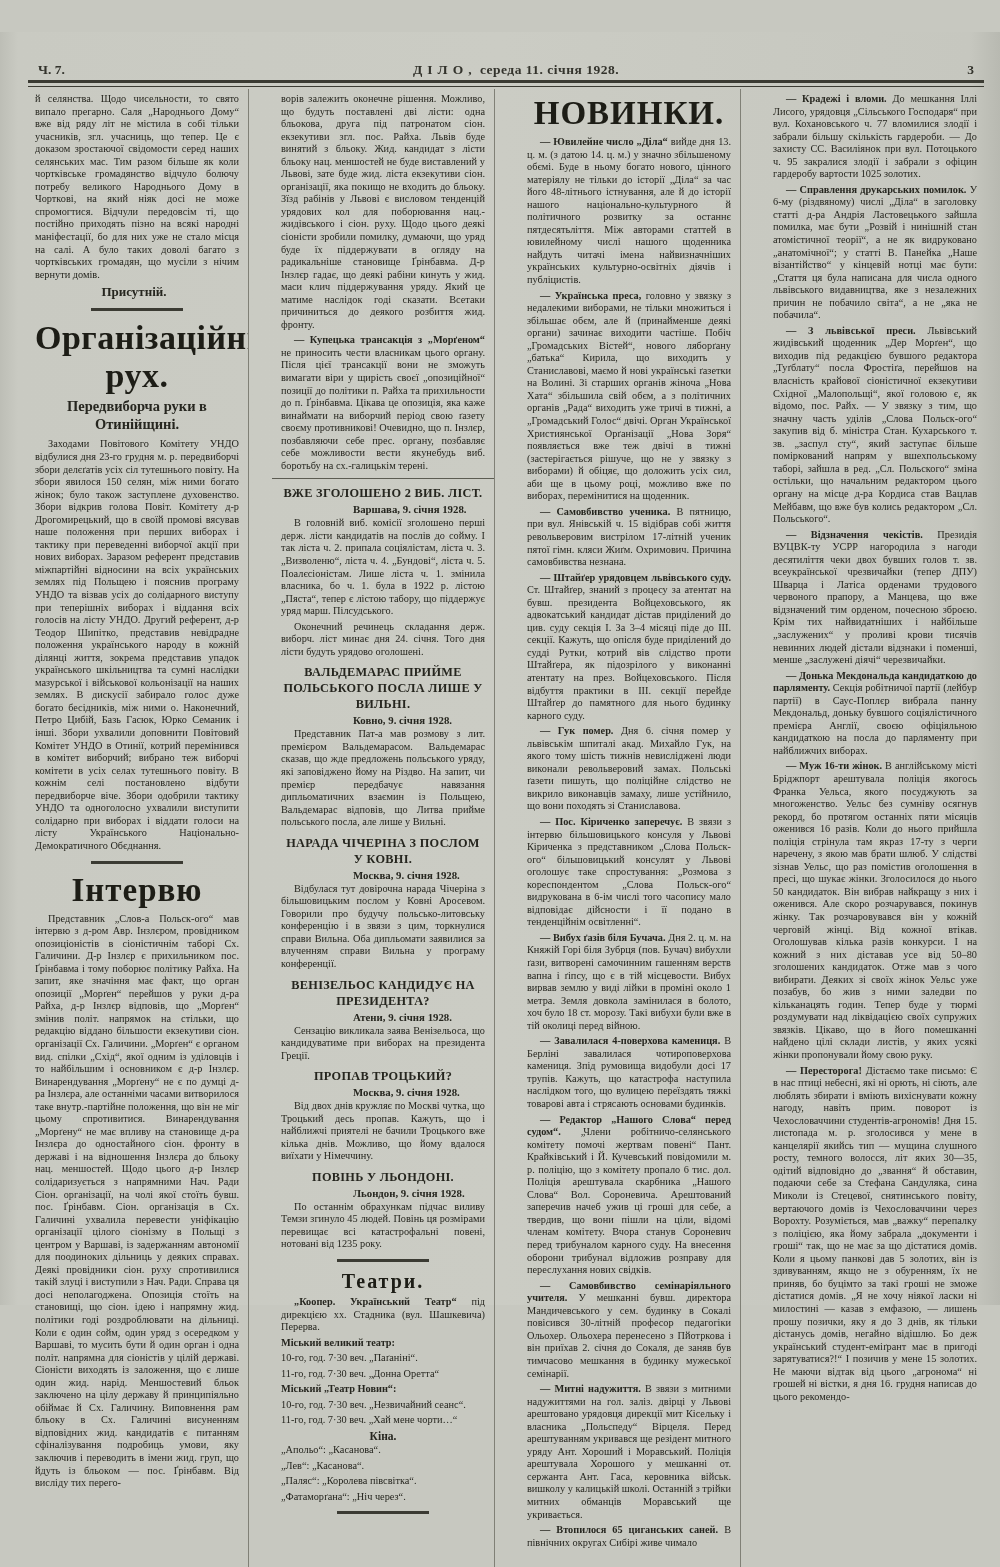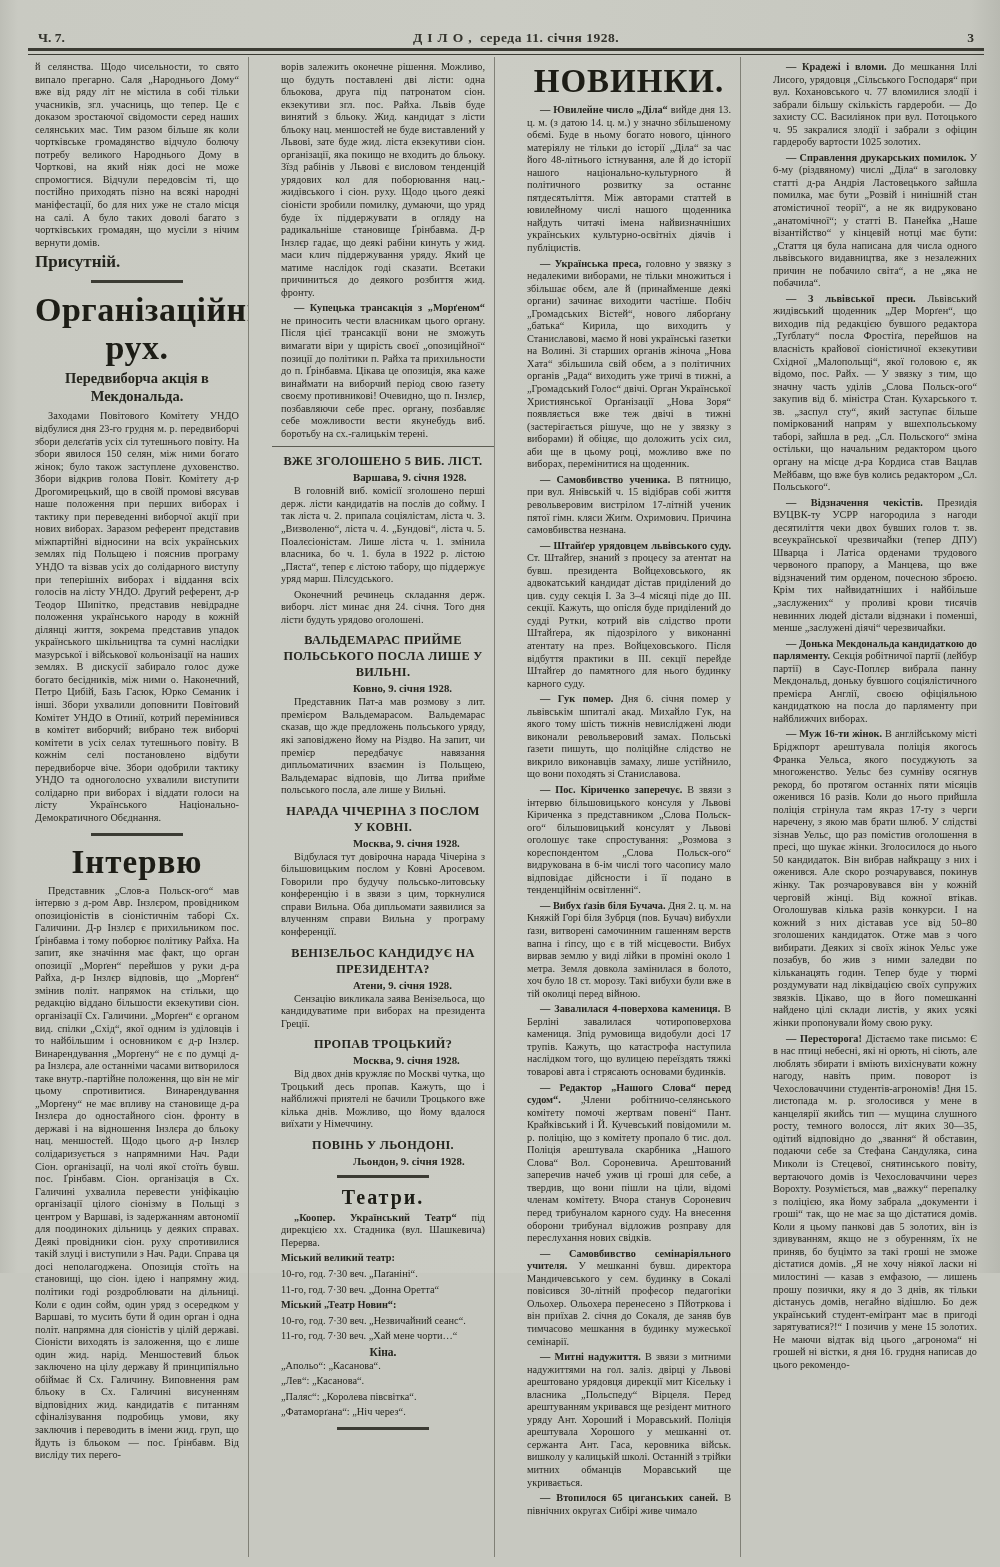--- a/index.html
+++ b/index.html
@@ -6,20 +6,21 @@
   body{
     width:1000px;height:1567px;overflow:hidden;
     background:#c7c8c0;
     font-family:"Liberation Serif","DejaVu Serif",serif;
     color:#26261f;
   }
   .page{
     box-sizing:border-box;width:1000px;height:1273px;
     padding:0 14px 0 26px;position:relative;
     background:linear-gradient(90deg,#bdbeb6 0,#c9cac2 18px,#cbccc4 50%,#c6c7bf 97%,#b8b9b1 100%);
+    margin-top:32px;
   }
   .hdr{
     display:flex;justify-content:space-between;align-items:baseline;
     padding:30px 12px 2px 12px;font-size:13.5px;font-weight:bold;color:#33332c;
   }
   .hdr .mast{letter-spacing:5px;}
   .hdr .hdate{letter-spacing:.5px;font-weight:bold;}
   .hdr-rule{height:3px;border-top:3px solid #3b3b33;border-bottom:1px solid #3b3b33;margin:0 2px;}
   .columns{display:flex;height:1500px;overflow:hidden;margin-top:2px;gap:23px;}
   .col{flex:1 1 0;padding:4px 9px 0 9px;overflow:hidden;border-right:1px solid #808076;}
@@ -28,21 +29,21 @@
   .indent{text-indent:13px;}
   .lead{font-weight:bold;}
   .bold-line{font-weight:bold;text-align:left;}
   .center-bold{text-align:center;font-weight:bold;font-size:11.5px;margin:2px 0;}
   .h1{font-size:34px;font-weight:bold;text-align:center;margin:6px 0 2px;letter-spacing:.5px;color:#1d1d16;}
   .h1-xl{font-size:33px;letter-spacing:1px;margin:2px 0 4px;}
   .h1s{font-size:20px;font-weight:bold;text-align:center;letter-spacing:2px;margin:8px 0 3px;color:#1d1d16;}
   .h2{font-size:14.5px;font-weight:bold;text-align:center;margin:0 0 5px;line-height:1.25;}
   .h3{font-size:12.3px;font-weight:bold;text-align:center;margin:7px 0 1px;line-height:1.3;letter-spacing:.3px;}
   .dateline{text-align:left;padding-left:72px;font-size:10.8px;margin:1px 0 2px;font-weight:bold;}
-  .sig{text-align:left;font-weight:bold;font-size:17px;padding-right:6px;margin:1px 0 2px;}
+  .sig{text-align:center;font-weight:bold;font-size:13px;padding-right:6px;margin:1px 0 2px;}
   .rule{width:92px;height:3px;background:#3b3b33;margin:8px auto;}
   .hrline{border-top:1px solid #5c5c52;margin:6px -9px 5px;}
 </style>
 </head>
 <body>
 
 <div class="page">
   <div class="hdr">
     <span>Ч. 7.</span>
     <span>
@@ -51,48 +52,49 @@
     </span>
     <span>3</span>
   </div>
   <div class="hdr-rule"></div>
   <div class="columns" id="columns">
       <div class="col">
         <p class="para">й селянства. Щодо чисельности, то свято випало прегарно. Саля „Народнього Дому“ вже від ряду літ не містила в собі тільки учасників, згл. учасниць, що тепер. Це є доказом зростаючої свідомости серед наших селянських мас. Тим разом більше як коли чортківське громадянство відчуло болючу потребу великого Народнього Дому в Чорткові, на який ніяк досі не може спромогтися. Відчули передовсім ті, що постійно приходять пізно на всякі народні маніфестації, бо для них уже не стало місця на салі. А було таких доволі багато з чортківських громадян, що мусіли з нічим вернути домів.</p>
         <div class="sig">Присутній.</div>
         <div class="rule"></div>
         <div class="h1">Організаційний рух.</div>
-        <div class="h2">Передвиборча акція в Мекдональда.</div>
+        <div class="h2">Передвиборча руки в Отинійщині.</div>
         <p class="para indent">Заходами Повітового Комітету УНДО відбулися дня 23-го грудня м. р. передвиборчі збори делєґатів усіх сіл тутешнього повіту. На збори явилося 150 селян, між ними богато жінок; було також заступлене духовенство. Збори відкрив голова Повіт. Комітету д-р Дрогомирецький, що в своїй промові вясував наше положення при перших виборах і тактику при переведенні виборчої акції при нових виборах. Заразом референт представив міжпартійні відносини на всіх українських землях під Польщею і пояснив програму УНДО та візвав усіх до солідарного виступу при теперішніх виборах і віддання всіх голосів на лісту УНДО. Другий референт, д-р Теодор Шипітко, представив невідрадне положення українського народу в кожній ділянці життя, зокрема представив упадок українського шкільництва та сумні наслідки мазурської і військової кольонізації на наших землях. В дискусії забирало голос дуже богато бесідників, між ними о. Наконечний, Петро Цибій, Базь Гасюк, Юрко Семаник і інші. Збори ухвалили доповнити Повітовий Комітет УНДО в Отинії, котрий перемінився в комітет виборчий; вибрано теж виборчі комітети в усіх селах тутешнього повіту. В кожнім селі постановлено відбути передвиборче віче. Збори одобрили тактику УНДО та одноголосно ухвалили виступити солідарно при виборах і віддати голоси на лісту Українського Національно-Демократичного Обєднання.</p>
         <div class="rule"></div>
         <div class="h1 h1-xl">Інтервю</div>
         <p class="para indent">Представник „Слов-а Польск-ого“ мав інтервю з д-ром Авр. Інзлєром, провідником опозиціоністів в сіоністичнім таборі Сх. Галичини. Д-р Інзлєр є прихильником пос. Ґрінбавма і тому поборює політику Райха. На запит, яке значіння має факт, що орган опозиції „Морґен“ перейшов у руки д-ра Райха, д-р Інзлєр відповів, що „Морґен“ змінив політ. напрямок на стільки, що редакцію віддано більшости екзекутиви сіон. організації Сх. Галичини. „Морґен“ є органом вид. спілки „Схід“, якої одним із уділовців і то найбільшим і основником є д-р Інзлєр. Винарендування „Морґену“ не є по думці д-ра Інзлєра, але останніми часами витворилося таке внутр.-партійне положення, що він не міг цьому спротивитися. Винарендування „Морґену“ не має впливу на становище д-ра Інзлєра до одностайного сіон. фронту в державі і на відношення Інзлєра до бльоку нац. меншостей. Щодо цього д-р Інзлєр солідаризується з напрямними Нач. Ради Сіон. організації, на чолі якої стоїть бувш. пос. Ґрінбавм. Сіон. організація в Сх. Галичині ухвалила перевести уніфікацію організації цілого сіонізму в Польщі з центром у Варшаві, із задержанням автономії для поодиноких дільниць у деяких справах. Деякі провідники сіон. руху спротивилися такій злуці і виступили з Нач. Ради. Справа ця досі неполагоджена. Опозиція стоїть на становищі, що сіон. ідею і напрямну жид. політики годі роздроблювати на дільниці. Коли є один сойм, один уряд з осередком у Варшаві, то мусить бути й один орган і одна політ. напрямна для сіоністів у цілій державі. Сіоністи виходять із заложення, що є лише один жид. нарід. Меншостевий бльок заключено на цілу державу й принципіяльно обіймає й Сх. Галичину. Виповнення рам бльоку в Сх. Галичині висуненням відповідних жид. кандидатів є питанням сфіналізування подробиць умови, яку заключив і переводить в імени жид. груп, що йдуть із бльоком — пос. Ґрінбавм. Від висліду тих перего-</p>
       </div>
       <div class="col">
         <p class="para">ворів залежить оконечне рішення. Можливо, що будуть поставлені дві лісти: одна бльокова, друга під патронатом сіон. екзекутиви згл. пос. Райха. Львів буде винятий з бльоку. Жид. кандидат з лісти бльоку нац. меншостей не буде виставлений у Львові, зате буде жид. ліста екзекутиви сіон. організації, яка покищо не входить до бльоку. Зїзд рабінів у Львові є висловом тенденцій урядових кол для поборювання нац.-жидівського і сіон. руху. Щодо цього деякі сіоністи зробили помилку, думаючи, що уряд буде їх піддержувати в огляду на радикальніше становище Ґрінбавма. Д-р Інзлєр гадає, що деякі рабіни кинуть у жид. маси клич піддержування уряду. Який це матиме наслідок годі сказати. Всетаки причиниться до деякого розбиття жид. фронту.</p>
         <p class="para indent"><span class="lead">— Купецька трансакція з „Морґеном“ </span>не приносить чести власникам цього органу. Після цієї трансакції вони не зможуть вимагати віри у щирість своєї „опозиційної“ позиції до політики п. Райха та прихильности до п. Ґрінбавма. Цікава це опозиція, яка каже винаймати на виборчий період свою ґазету своєму противникові! Очевидно, що п. Інзлєр, позбавляючи себе прес. органу, позбавляє себе можливости вести якунебудь виб. боротьбу на сх.-галицькім терені.</p>
         <div class="hrline"></div>
-        <div class="h3">ВЖЕ ЗГОЛОШЕНО 5 ВИБ. ЛІСТ.</div>
+        <div class="h3">ВЖЕ ЗГОЛОШЕНО 2 ВИБ. ЛІСТ.</div>
         <div class="dateline">Варшава, 9. січня 1928.</div>
         <p class="para indent">В головній виб. комісії зголошено перші держ. лісти кандидатів на послів до сойму. І так ліста ч. 2. припала соціялістам, ліста ч. 3. „Визволеню“, ліста ч. 4. „Бундові“, ліста ч. 5. Поалєсіоністам. Лише ліста ч. 1. змінила власника, бо ч. 1. була в 1922 р. лістою „Пяста“, тепер є лістою табору, що піддержує уряд марш. Пілсудського.</p>
         <p class="para indent">Оконечний речинець складання держ. виборч. ліст минає дня 24. січня. Того дня лісти будуть урядово оголошені.</p>
         <div class="h3">ВАЛЬДЕМАРАС ПРИЙМЕ ПОЛЬСЬКОГО ПОСЛА ЛИШЕ У ВИЛЬНІ.</div>
         <div class="dateline">Ковно, 9. січня 1928.</div>
         <p class="para indent">Представник Пат-а мав розмову з лит. премієром Вальдемарасом. Вальдемарас сказав, що жде предложень польського уряду, які заповіджено йому на Різдво. На запит, чи премієр передбачує навязання дипльоматичних взаємин із Польщею, Вальдемарас відповів, що Литва прийме польського посла, але лише у Вильні.</p>
         <div class="h3">НАРАДА ЧІЧЕРІНА З ПОСЛОМ У КОВНІ.</div>
         <div class="dateline">Москва, 9. січня 1928.</div>
         <p class="para indent">Відбулася тут довірочна нарада Чічеріна з більшовицьким послом у Ковні Аросевом. Говорили про будучу польсько-литовську конференцію і в звязи з цим, торкнулися справи Вильна. Оба дипльомати заявилися за влученням справи Вильна у програму конференції.</p>
         <div class="h3">ВЕНІЗЕЛЬОС КАНДИДУЄ НА ПРЕЗИДЕНТА?</div>
         <div class="dateline">Атени, 9. січня 1928.</div>
         <p class="para indent">Сензацію викликала заява Венізельоса, що кандидуватиме при виборах на президента Греції.</p>
         <div class="h3">ПРОПАВ ТРОЦЬКИЙ?</div>
         <div class="dateline">Москва, 9. січня 1928.</div>
         <p class="para indent">Від двох днів кружляє по Москві чутка, що Троцький десь пропав. Кажуть, що і найближчі приятелі не бачили Троцького вже кілька днів. Можливо, що йому вдалося виїхати у Німеччину.</p>
         <div class="h3">ПОВІНЬ У ЛЬОНДОНІ.</div>
         <div class="dateline">Льондон, 9. січня 1928.</div>
+        <p class="para indent">По останнім обрахункам підчас виливу Темзи згинуло 45 людей. Повінь ця розмірами перевищає всі катастрофальні повені, нотовані від 1235 року.</p>
         <div class="rule"></div>
         <div class="h1s">Театри.</div>
         <p class="para indent"><span class="lead">„Коопер. Український Театр“ </span>під дирекцією хх. Стадника (вул. Шашкевича) Перерва.</p>
         <p class="para bold-line">Міський великий театр:</p>
         <p class="para">10-го, год. 7·30 веч. „Паґаніні“.</p>
         <p class="para">11-го, год. 7·30 веч. „Донна Оретта“</p>
         <p class="para bold-line">Міський „Театр Новин“:</p>
         <p class="para">10-го, год. 7·30 веч. „Незвичайний сеанс“.</p>
         <p class="para">11-го, год. 7·30 веч. „Хай мене чорти…“</p>
         <div class="center-bold">Кіна.</div>

